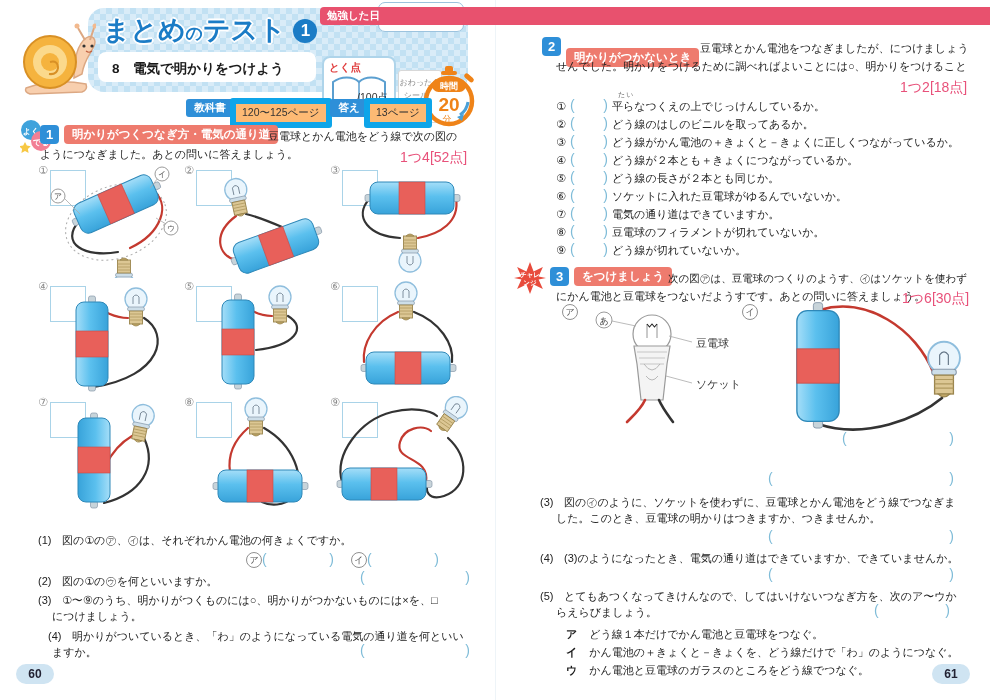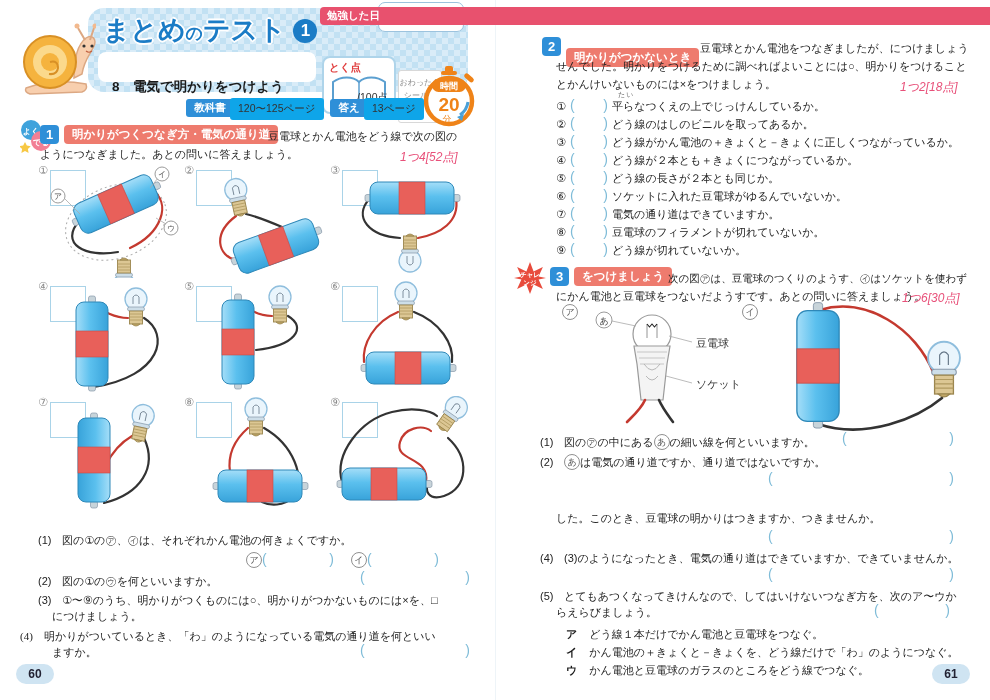--- a/index.html
+++ b/index.html
@@ -1,44 +1,44 @@
 <!DOCTYPE html>
 <html><head>
 <meta charset="utf-8">
 <style>
   html,body{margin:0;padding:0;background:#fff;}
   #sheet{position:relative;width:990px;height:700px;background:#ffffff;overflow:hidden;
          font-family:"Liberation Sans","DejaVu Sans",sans-serif;color:#222;}
   .abs{position:absolute;}
   .jt{font-size:11px;color:#222;line-height:17px;white-space:nowrap;}
-  .jt-b{font-size:11px;color:#1a1a1a;font-weight:bold;white-space:nowrap;margin-top:18px;}
+  .jt-b{font-size:11px;color:#1a1a1a;font-weight:bold;white-space:nowrap;}
   .gutter{position:absolute;left:495px;top:0;width:1px;height:700px;background:#eef4f8;}
   .checker{background-color:#d9ecf8;
     background-image:linear-gradient(45deg,#c2e1f3 26%,transparent 26%,transparent 74%,#c2e1f3 74%),
                      linear-gradient(45deg,#c2e1f3 26%,transparent 26%,transparent 74%,#c2e1f3 74%);
     background-size:12px 12px;background-position:0 0,6px 6px;border-radius:16px;}
   .whitebox{background:#fff;border-radius:8px;}
   .title-big{font-weight:bold;color:#1b7cc6;
     text-shadow:-2px 0 #fff,2px 0 #fff,0 -2px #fff,0 2px #fff,-1px -1px #fff,1px 1px #fff,-1px 1px #fff,1px -1px #fff;}
   .title-circ{display:inline-block;width:24px;height:24px;border-radius:50%;background:#1b7cc6;color:#fff;
     font-size:17px;line-height:24px;text-align:center;font-weight:bold;text-shadow:none;vertical-align:3px;}
   .pill-red{background:#e8516e;color:#fff;font-size:10.5px;font-weight:bold;padding:2px 7px;border-radius:4px;position:relative;}
   .pill-red:after{content:"";position:absolute;right:-6px;top:50%;margin-top:-5px;border-left:7px solid #e8516e;
     border-top:5px solid transparent;border-bottom:5px solid transparent;}
   .datebox{background:#fff;border:1.5px solid #9cc3de;border-radius:7px;}
   .scorebox{background:#fff;border:2px solid #aed4ea;border-radius:8px;}
   .stickerbox{background:#fff;border:1px solid #d8d8d8;border-radius:3px;color:#8a8a8a;
     font-size:8px;line-height:13px;text-align:center;padding-top:5px;}
   .bluetag{background:#2e8fd8;color:#fff;font-size:10.5px;font-weight:bold;text-align:center;
     border-radius:3px;padding:2px 5px;}
-  .pagetag{background:#0ea5e9;border:2px solid #0ea5e9;border-radius:3px;font-size:10.5px;padding:2px 6px;color:#333;text-align:right;}
+  .pagetag{background:#fdba74;border:6px solid #0ea5e9;border-radius:3px;font-size:10.5px;padding:2px 6px;color:#333;text-align:right;}
   .numbadge{background:#2e8fd8;color:#fff;font-weight:bold;width:19px;height:19px;border-radius:4px;
     text-align:center;line-height:19px;font-size:13px;}
   .salmon{background:#ee7b6e;color:#fff;font-weight:bold;font-size:11.5px;padding:2px 8px;border-radius:4px;white-space:nowrap;}
-  .points{color:#e8517a;font-size:12px;white-space:nowrap;font-style:italic;}
+  .points{color:#e8517a;font-size:14px;white-space:nowrap;}
   .fignum{font-size:11px;color:#8a8a8a;}
   .ansbox{background:#fff;border:1.5px solid #a9d3e8;width:34px;height:34px;}
   .paren{color:#7fbcd8;font-size:14px;font-family:"Liberation Sans",sans-serif;}
   .pair{display:inline-flex;justify-content:space-between;align-items:center;}
   .circk{display:inline-block;width:14px;height:14px;border:1px solid #909090;border-radius:50%;
     font-size:9px;line-height:14px;text-align:center;color:#555;background:#fff;vertical-align:1px;}
   .pagepill{background:#cfe4f2;border-radius:11px;color:#223;font-size:12px;font-weight:bold;
     text-align:center;line-height:20px;}
   .furi{position:absolute;font-size:7px;color:#666;letter-spacing:1px;}
   .qn{display:inline-block;width:24px;font-size:11px;color:#222;}
@@ -271,34 +271,33 @@
         <span class="paren">)</span>
       </span>
 </div>
 <div class="abs" style="left:38px;top:571px;"><span class="qn">(2)</span><span class="jt">図の①の㋒を何といいますか。</span></div>
 <div class="abs pair" style="left:360px;top:569px;width:110px;">
       <span class="paren">(</span>
       <span class="paren">)</span>
     </div>
 <div class="abs" style="left:38px;top:590px;"><span class="qn">(3)</span><span class="jt">①〜⑨のうち、明かりがつくものには○、明かりがつかないものには×を、□</span></div>
 <div class="abs jt" style="left:52px;top:608px;">につけましょう。</div>
-<div class="abs" style="left:20px;top:626px;font-family:Liberation Serif, serif;"><span class="qn">(4)</span><span class="jt">明かりがついているとき、「わ」のようになっている電気の通り道を何といい</span></div>
+<div class="abs" style="left:48px;top:626px;"><span class="qn">(4)</span><span class="jt">明かりがついているとき、「わ」のようになっている電気の通り道を何といい</span></div>
 <div class="abs jt" style="left:52px;top:644px;">ますか。</div>
 <div class="abs pair" style="left:360px;top:642px;width:110px;">
       <span class="paren">(</span>
       <span class="paren">)</span>
     </div>
 
 <div class="abs pagepill" style="left:16px;top:664px;width:38px;height:20px;">60</div>
 
 <div class="abs numbadge" style="left:542px;top:37px;">2</div>
 <div class="abs salmon" style="left:566px;top:37px;margin-top:11px;">明かりがつかないとき</div>
 <div class="abs jt" style="left:700px;top:40px;">豆電球とかん電池をつなぎましたが、につけましょう</div>
 <div class="abs jt" style="left:556px;top:58px;">せんでした。明かりをつけるために調べればよいことには○、明かりをつけること</div>
-<div class="abs jt" style="left:556px;top:76px;">とかんけいないものには×をつけましょう。</div>
 <div class="abs points" style="left:900px;top:79px;">1つ2[18点]</div>
 
 <div class="abs" style="left:556px;top:96px;position:absolute;"><span class="furi" style="left:62px;top:-6px;">たい</span><span class="jt">①</span><span class="pair" style="width:38px;margin:0 4px;">
         <span class="paren">(</span>
         <span class="paren">)</span>
       </span><span class="jt">平らなつくえの上でじっけんしているか。</span></div>
 <div class="abs" style="left:556px;top:114px;"><span class="jt">②</span><span class="pair" style="width:38px;margin:0 4px;">
         <span class="paren">(</span>
         <span class="paren">)</span>
       </span><span class="jt">どう線のはしのビニルを取ってあるか。</span></div>
@@ -362,30 +361,29 @@
 </svg>
 
 <span class="abs circk" style="left:742px;top:304px;">イ</span>
 <svg class="abs" style="left:756px;top:300px" width="224" height="132" viewBox="0 0 224 132">
   <path d="M64,10 C110,-4 160,28 178,74" fill="none" stroke="#c4392f" stroke-width="2.6" stroke-linecap="round"></path>
   <path d="M62,124 C110,140 162,118 186,98" fill="none" stroke="#333333" stroke-width="2.6" stroke-linecap="round"></path>
   <use href="#batt" transform="translate(62,66) rotate(-90) scale(1.32)"></use>
   <use href="#bulb" transform="translate(188,94) scale(1.45)"></use>
 </svg>
 
-<div class="abs" style="left:540px;top:432px;"><span class="qn">(1)</span><span class="jt">図の㋐の中にある</span><span class="circk">あ</span><span class="jt">の細い線を何といいますか。</span></div>
 <div class="abs pair" style="left:842px;top:430px;width:112px;">
       <span class="paren">(</span>
       <span class="paren">)</span>
     </div>
-<div class="abs" style="left:540px;top:452px;"><span class="qn">(2)</span><span class="circk">あ</span><span class="jt">は電気の通り道ですか、通り道ではないですか。</span></div>
 <div class="abs pair" style="left:768px;top:470px;width:186px;">
       <span class="paren">(</span>
       <span class="paren">)</span>
     </div>
+<div class="abs" style="left:540px;top:492px;"><span class="qn">(3)</span><span class="jt">図の㋑のように、ソケットを使わずに、豆電球とかん電池をどう線でつなぎま</span></div>
 <div class="abs jt" style="left:556px;top:510px;">した。このとき、豆電球の明かりはつきますか、つきませんか。</div>
 <div class="abs pair" style="left:768px;top:528px;width:186px;">
       <span class="paren">(</span>
       <span class="paren">)</span>
     </div>
 <div class="abs" style="left:540px;top:548px;"><span class="qn">(4)</span><span class="jt">(3)のようになったとき、電気の通り道はできていますか、できていませんか。</span></div>
 <div class="abs pair" style="left:768px;top:566px;width:186px;">
       <span class="paren">(</span>
       <span class="paren">)</span>
     </div>

